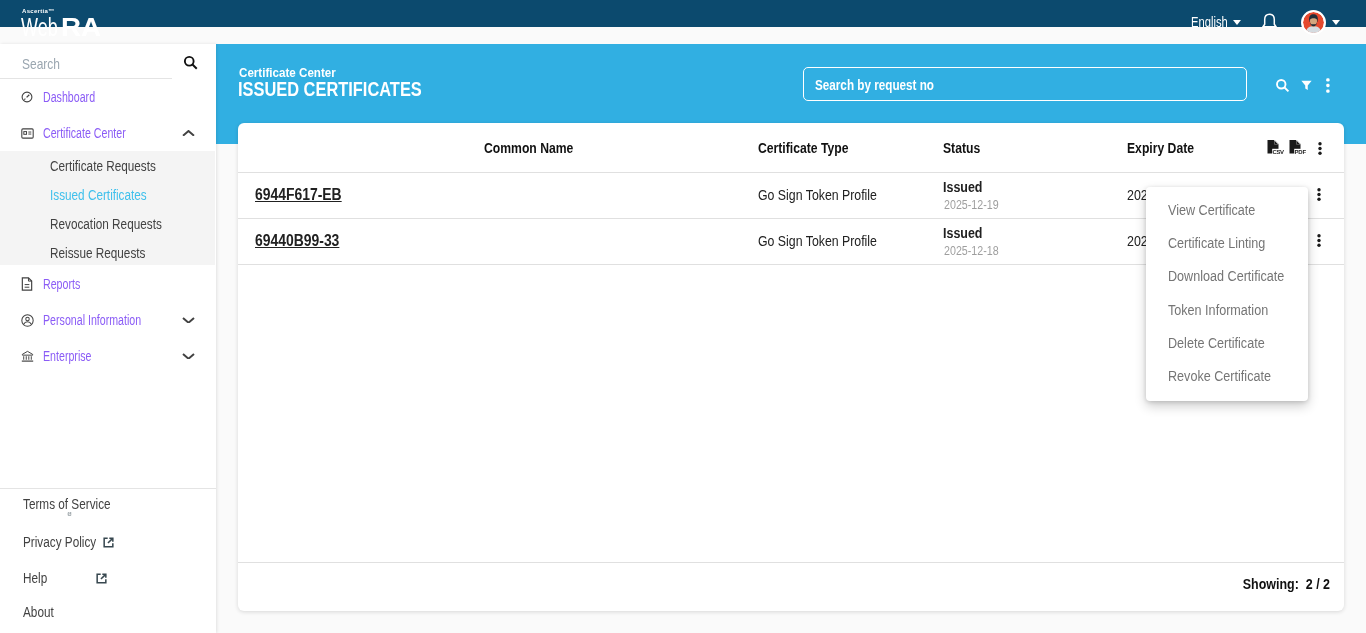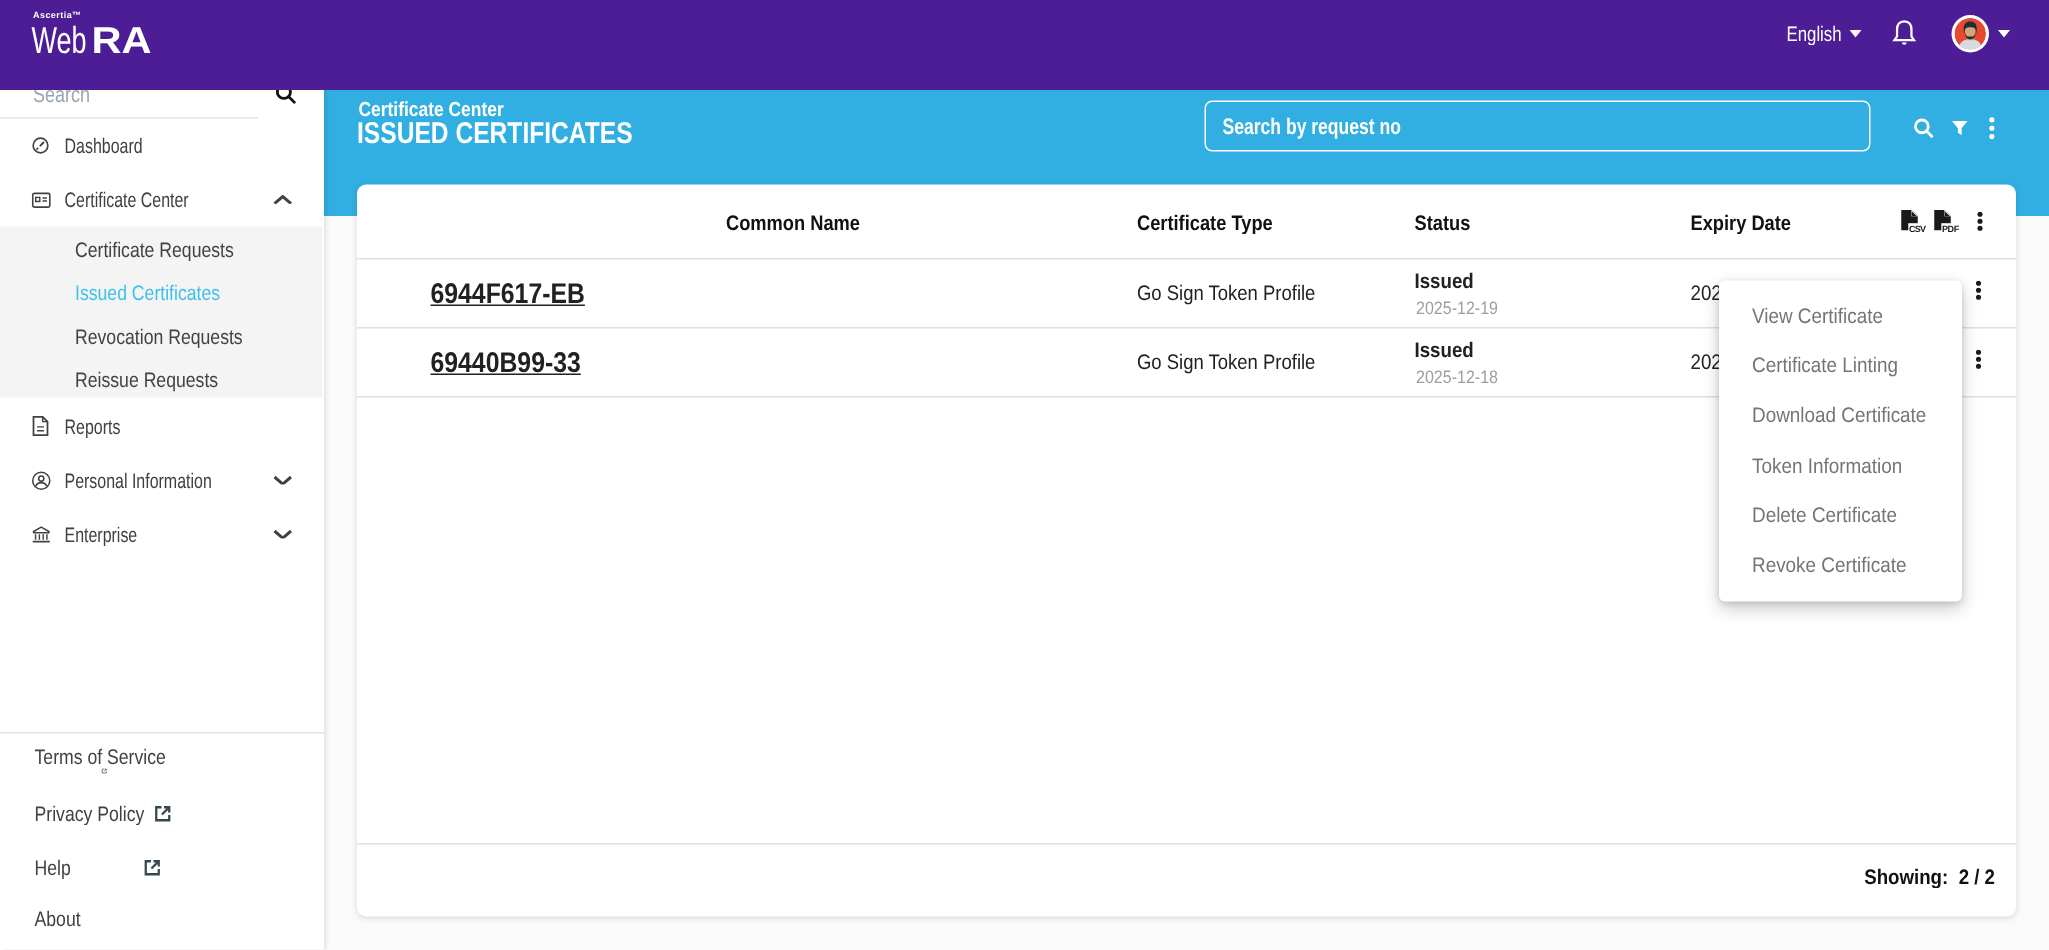--- a/index.html
+++ b/index.html
@@ -7,36 +7,36 @@
   font-family:"Liberation Sans", sans-serif; }
 .cx { display:inline-block; white-space:nowrap; transform-origin:0 50%; }
 .s76 { transform:scaleX(.76); }
 .s80 { transform:scaleX(.80); }
 .s84 { transform:scaleX(.84); }
 .s87 { transform:scaleX(.87); }
 .s89 { transform:scaleX(.89); }
 .s90 { transform:scaleX(.90); }
 
 
-#topbar { position:absolute; left:0; top:0; width:1366px; height:60px; background:#4c1d95; z-index:40; }
+#topbar { position:absolute; left:0; top:0; width:1366px; height:27px; background:#0c4a6e; z-index:40; }
 #logo-asc { position:absolute; left:22px; top:8px; color:#fff; font-size:6px; font-weight:bold; letter-spacing:.3px; }
 #logo-wr { position:absolute; left:21px; top:15px; color:#fff; font-size:25px; line-height:25px; letter-spacing:0; }
 #lang { position:absolute; left:1191px; top:13px; height:18px; line-height:18px; color:#fff; font-size:14px; }
 #lang-car { position:absolute; left:1233px; top:20px; width:0; height:0; border-left:4.5px solid transparent; border-right:4.5px solid transparent; border-top:5px solid #fff; }
 #bell { position:absolute; left:1260px; top:12px; }
 #avatar { position:absolute; left:1301px; top:10px; width:25px; height:25px; border-radius:50%; background:#fff; }
 #avatar svg { position:absolute; left:2px; top:2px; }
 #avcar { position:absolute; left:1332px; top:20px; width:0; height:0; border-left:4.5px solid transparent; border-right:4.5px solid transparent; border-top:5px solid #fff; }
 
 
 #sidebar { position:absolute; left:0; top:44px; width:216px; height:589px; background:#fff; z-index:30; box-shadow:1px 0 3px rgba(0,0,0,0.1); }
 #sb-search { position:absolute; left:0; top:0; width:172px; height:35px; border-bottom:1px solid #e4e4e4; }
 #sb-search .ph { position:absolute; left:22px; top:11px; font-size:15px; color:#9aa6b0; }
 #sb-search svg { position:absolute; left:183px; top:11px; }
-.mi { position:absolute; left:0; width:240px; height:36px; color:#404040; font-size:14px; }
+.mi { position:absolute; left:0; width:240px; height:36px; color:#8b5cf6; font-size:14px; }
 .mi .ic { position:absolute; left:21px; top:0; height:36px; display:flex; align-items:center; }
 .mi .tx { position:absolute; left:42.5px; top:0; height:36px; display:flex; align-items:center; }
 .mi .ch { position:absolute; left:182px; top:0; height:36px; display:flex; align-items:center; }
 #subpanel { position:absolute; left:0; top:107px; width:215px; height:114px; background:#f4f4f4; }
 .smi { position:absolute; left:50px; height:20px; line-height:20px; font-size:14px; color:#424242; }
 #sb-bottom { position:absolute; left:0; top:444px; width:216px; border-top:1px solid #e4e4e4; }
 .bl { position:absolute; left:23px; height:20px; font-size:14px; color:#424242; white-space:nowrap; display:flex; align-items:center; }
 .bl svg { margin-left:6px; }
 
 
@@ -47,21 +47,21 @@
 #bh-search .ph { position:absolute; left:11px; top:8px; color:#fff; font-size:15px; font-weight:bold; }
 .bhi { position:absolute; top:1.5px; height:31px; display:flex; align-items:center; }
 
 
 #card { position:absolute; left:238px; top:123px; width:1106px; height:488px; background:#fff; border-radius:6px; box-shadow:0 1px 4px rgba(0,0,0,0.14); z-index:10; }
 #thead { position:absolute; left:0; top:0; width:1106px; height:50px; border-bottom:1px solid #e0e0e0; }
 .th { position:absolute; top:0; height:50px; line-height:50px; font-weight:bold; font-size:14px; color:#111; }
 .c1 { left:17px; } .c3 { left:520px; } .c4 { left:705px; } .c5 { left:889px; }
 .c2 { left:246px; }
 .row { position:absolute; left:0; width:1106px; height:46px; border-bottom:1px solid #e0e0e0; }
-.lnk { position:absolute; left:17px; top:13px; font-size:19px; font-weight:bold; color:#212121;margin-left:32px; }
+.lnk { position:absolute; left:17px; top:13px; font-size:16px; font-weight:bold; color:#212121; }
 .lnk .cx { text-decoration:underline; }
 .ct { position:absolute; top:14px; font-size:14px; color:#212121; }
 .st1 { position:absolute; left:705px; top:6px; font-size:14px; font-weight:bold; color:#212121; }
 .st2 { position:absolute; left:706px; top:25px; font-size:12px; color:#9e9e9e; }
 .dots { position:absolute; left:1079px; top:14px; }
 #cfoot { position:absolute; left:0; top:439px; width:1106px; height:49px; border-top:1px solid #e0e0e0; }
 #cfoot .sh { position:absolute; right:14px; top:13px; font-size:14px; font-weight:bold; color:#111; white-space:nowrap;
   transform:scaleX(.89); transform-origin:100% 50%; }
 
 

